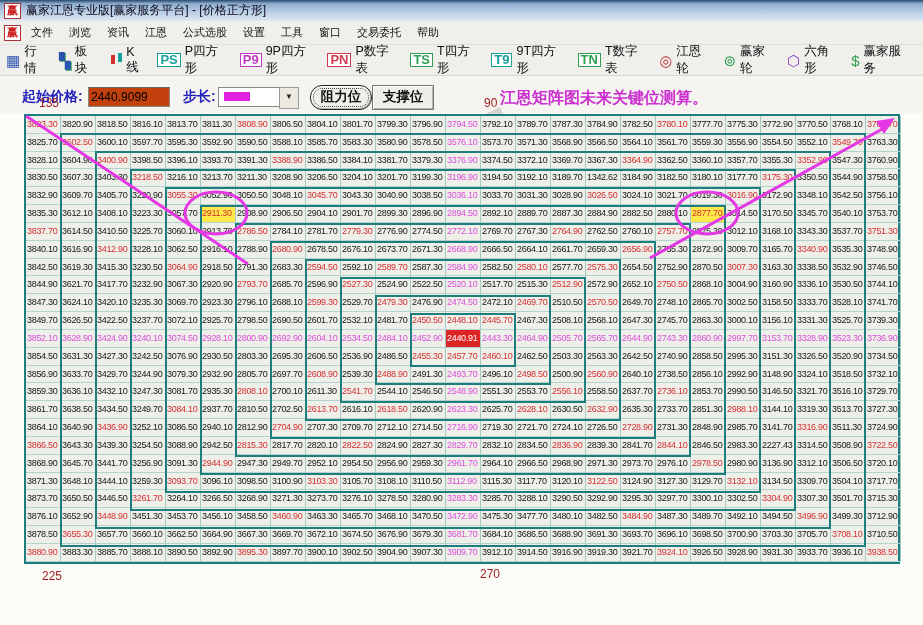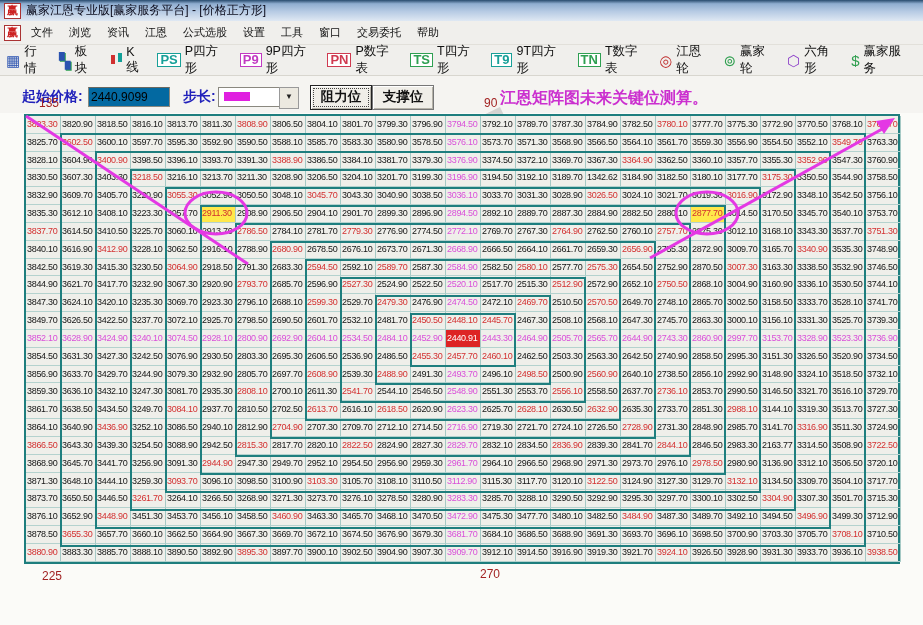--- a/index.html
+++ b/index.html
@@ -25,21 +25,21 @@
   .gicon{font-size:15px;line-height:15px;}
   .ic-quote{color:#2a52b0;} .ic-block{color:#2a52b0;text-shadow:1px 1px 0 #2fa052;}
   .candle{position:relative;width:13px;height:14px;display:inline-block;}
   .candle i{position:absolute;width:4px;background:#d03030;}
   .candle i.c1{left:1px;top:2px;height:9px;}
   .candle i.c2{left:8px;top:0;height:9px;background:#12a098;}
   
   .controls{position:absolute;left:0;top:76px;width:923px;height:37px;background:#f5f4f1;}
   .ctl-label{position:absolute;font-size:14px;font-weight:bold;color:#2222bb;}
   .price-input{position:absolute;left:88px;top:11px;width:76px;height:18px;border:1px solid #8a887f;
-    border-top-color:#6a6860;background:#0369a1;font-size:12px;font-family:"Liberation Sans",sans-serif;padding:0 2px;}
+    border-top-color:#6a6860;background:#c2410c;font-size:12px;font-family:"Liberation Sans",sans-serif;padding:0 2px;}
   .combo{position:absolute;left:218px;top:11px;width:60px;height:18px;background:#fff;border:1px solid #8a887f;}
   .swatch{position:absolute;left:5px;top:4px;width:26px;height:9px;}
   .combo-btn{position:absolute;left:279px;top:11px;width:18px;height:20px;background:#ece9e0;
     border:1px solid #999;font-size:8px;text-align:center;line-height:18px;color:#222;}
   .btn{position:absolute;top:9px;width:60px;height:23px;background:#f0eee8;border:1px solid #777;
     box-shadow:inset 1px 1px 0 #fff, inset -1px -1px 0 #b5b2a8;font-size:13.5px;font-weight:bold;
     text-align:center;line-height:22px;color:#111;}
   .btn.default{border:1px solid #222;outline:1px dotted #444;outline-offset:-4px;}
   .angle{position:absolute;font-size:12px;color:#a22222;margin-left:36px;}
   .gann-heading{position:absolute;left:500px;top:88px;font-size:16px;font-weight:bold;color:#cb2fcf;}
@@ -152,21 +152,21 @@
     </div>
 
   <div class="controls">
     <span class="ctl-label" style="left:22px;top:12px;">起始价格:</span>
     <input class="price-input" value="2440.9099" style="">
     <span class="ctl-label" style="left:183px;top:12px;">步长:</span>
     <span class="combo">
         <i class="swatch" id="step-swatch" style="background: rgb(224, 32, 224);"></i>
       </span>
     <span class="combo-btn">▼</span>
-    <span class="btn default" style="left:310px;">阻力位</span>
+    <span class="btn default" style="left:310px;border-radius:12px;">阻力位</span>
     <span class="btn" style="left:372px;">支撑位</span>
   </div>
   <span class="gann-heading">江恩矩阵图未来关键位测算。</span>
 
   <span class="angle" style="left:3px;top:96px;">135</span>
   <span class="angle" style="left:448px;top:96px;">90</span>
   <span class="angle" style="left:902px;top:96px;">45</span>
   <span class="angle" style="left:2px;top:346px;">180</span>
   <span class="angle" style="left:908px;top:333px;">0</span>
   <span class="angle" style="left:6px;top:569px;text-align:right;">225</span>
@@ -679,21 +679,21 @@
         <div class="cell">2827.30</div>
         <div class="cell mag">2829.70</div>
         <div class="cell">2832.10</div>
         <div class="cell">2834.50</div>
         <div class="cell red">2836.90</div>
         <div class="cell">2839.30</div>
         <div class="cell">2841.70</div>
         <div class="cell red">2844.10</div>
         <div class="cell">2846.50</div>
         <div class="cell">2983.30</div>
-        <div class="cell">2163.77</div>
+        <div class="cell">2227.43</div>
         <div class="cell">3314.50</div>
         <div class="cell">3508.90</div>
         <div class="cell red">3722.50</div>
       </div>
       <div class="grid-row">
         <div class="cell">3868.90</div>
         <div class="cell">3645.70</div>
         <div class="cell">3441.70</div>
         <div class="cell">3256.90</div>
         <div class="cell">3091.30</div>

